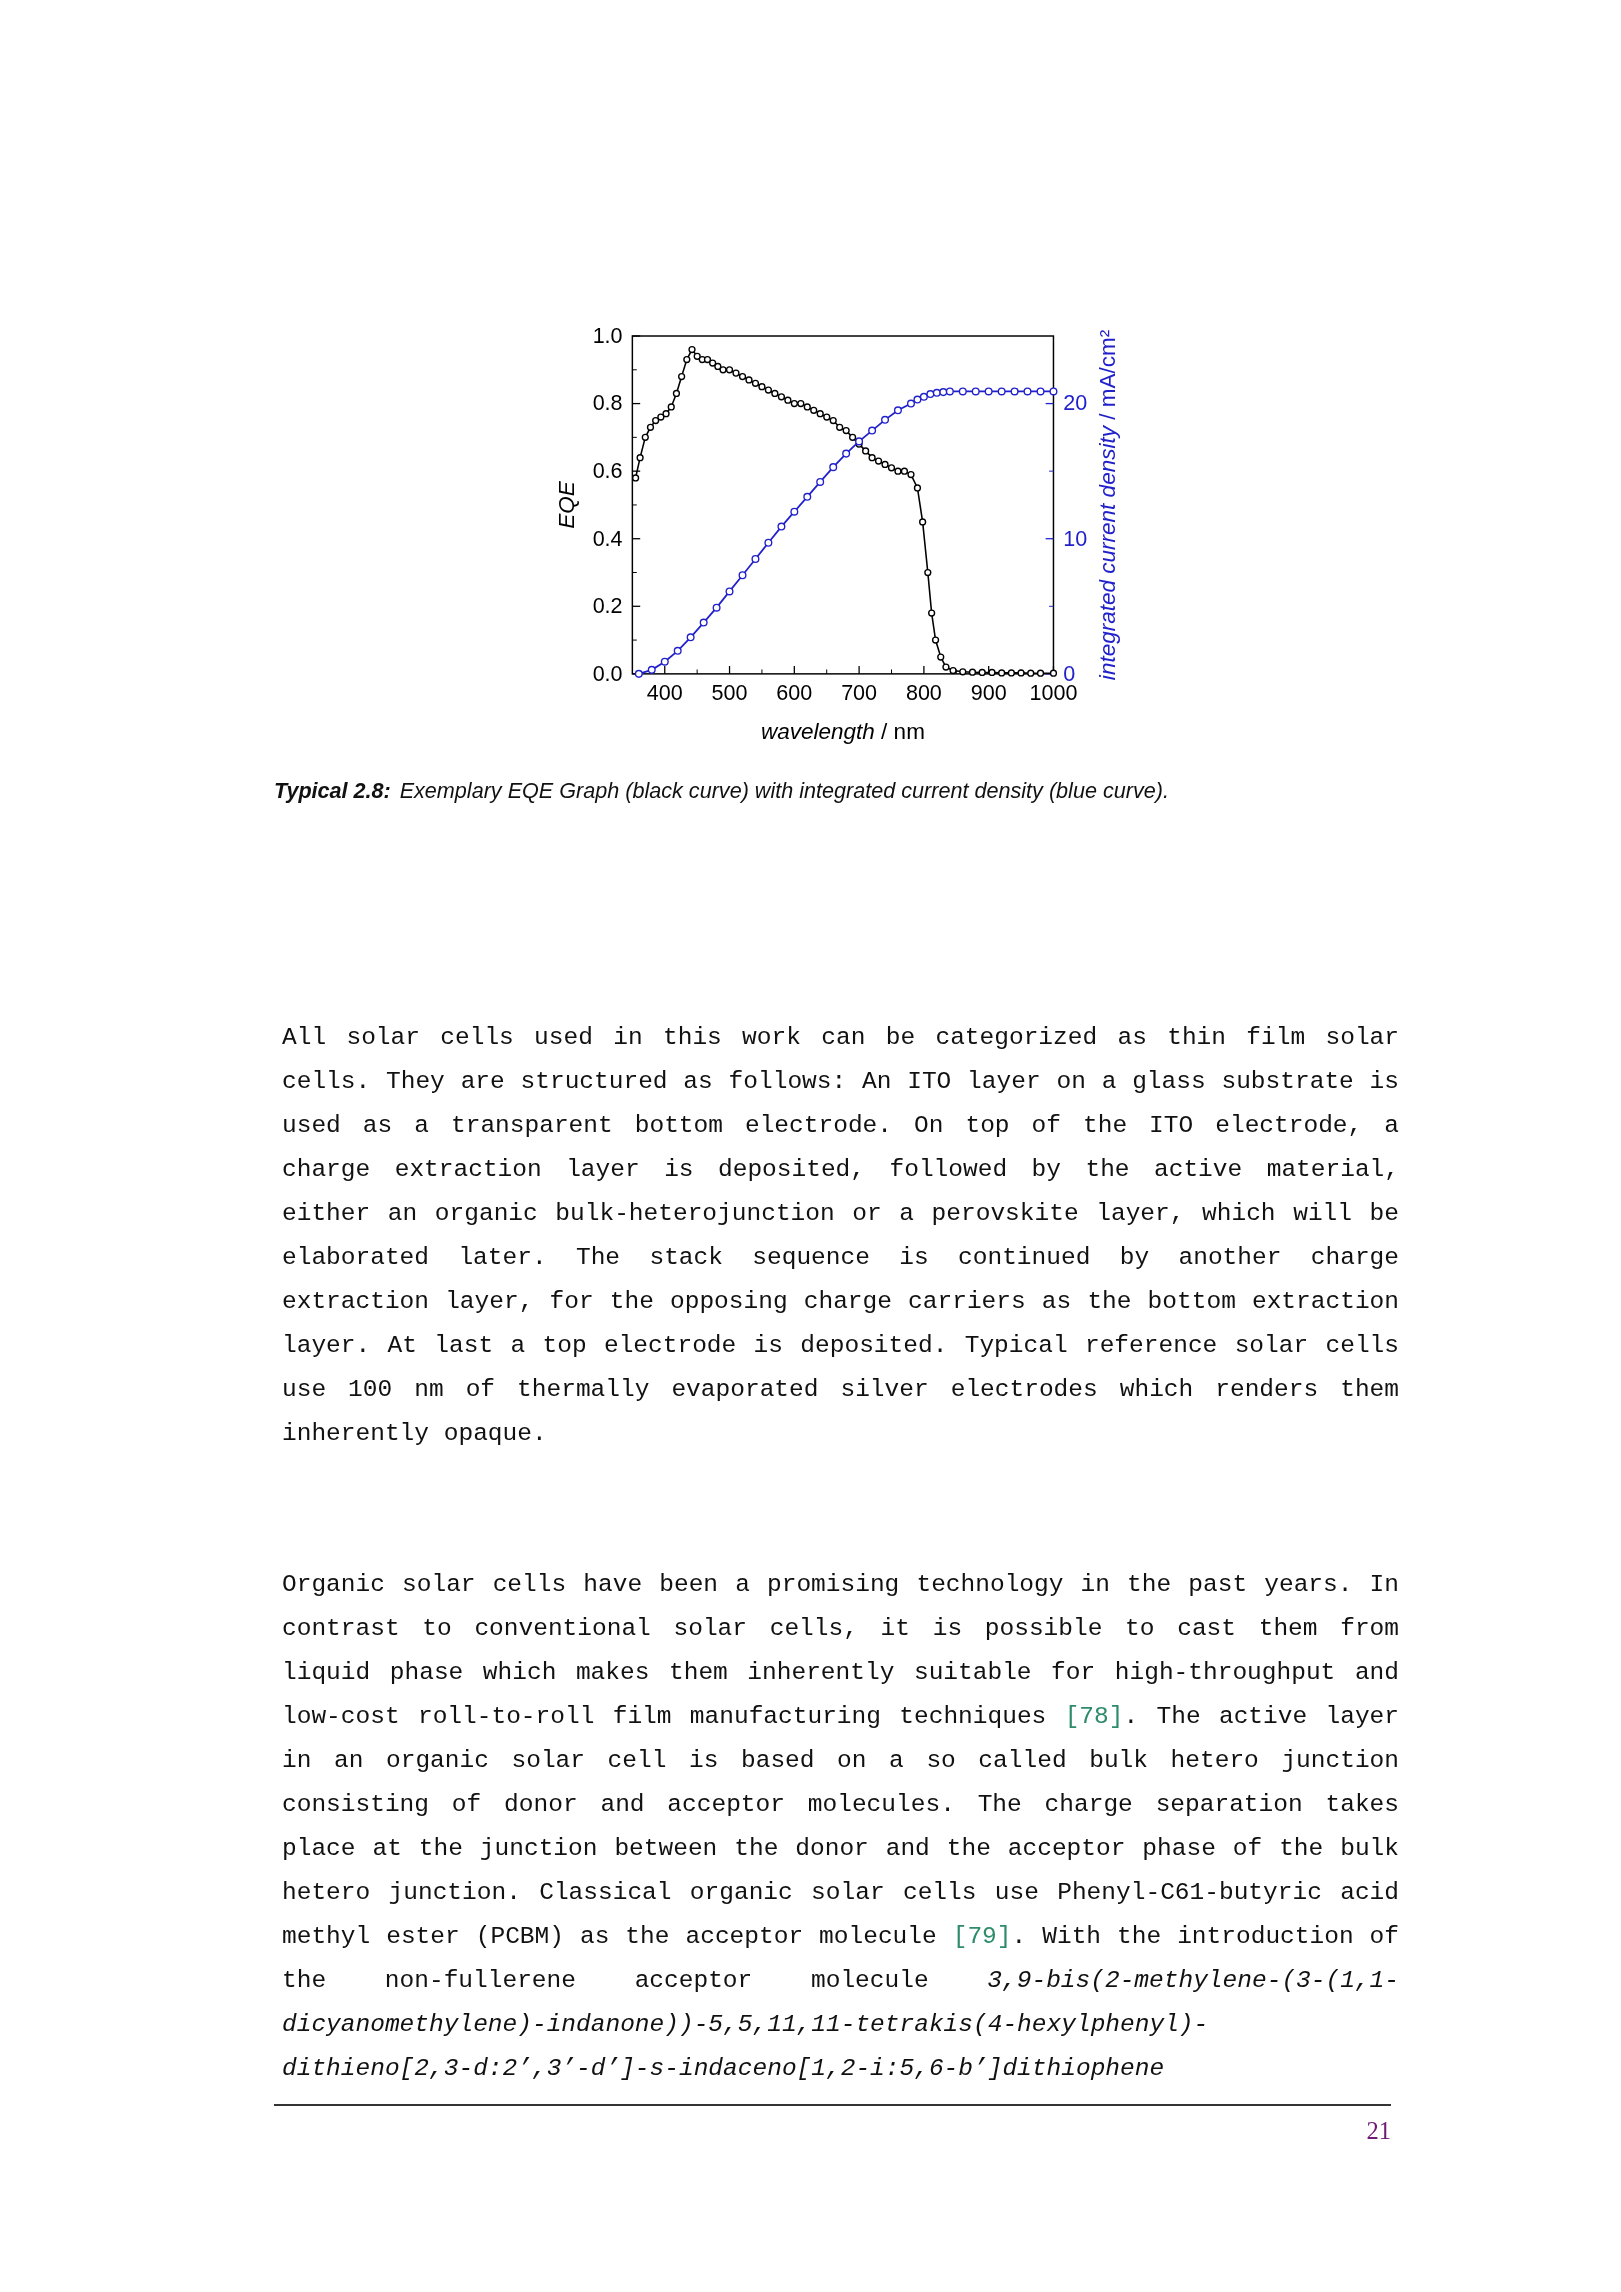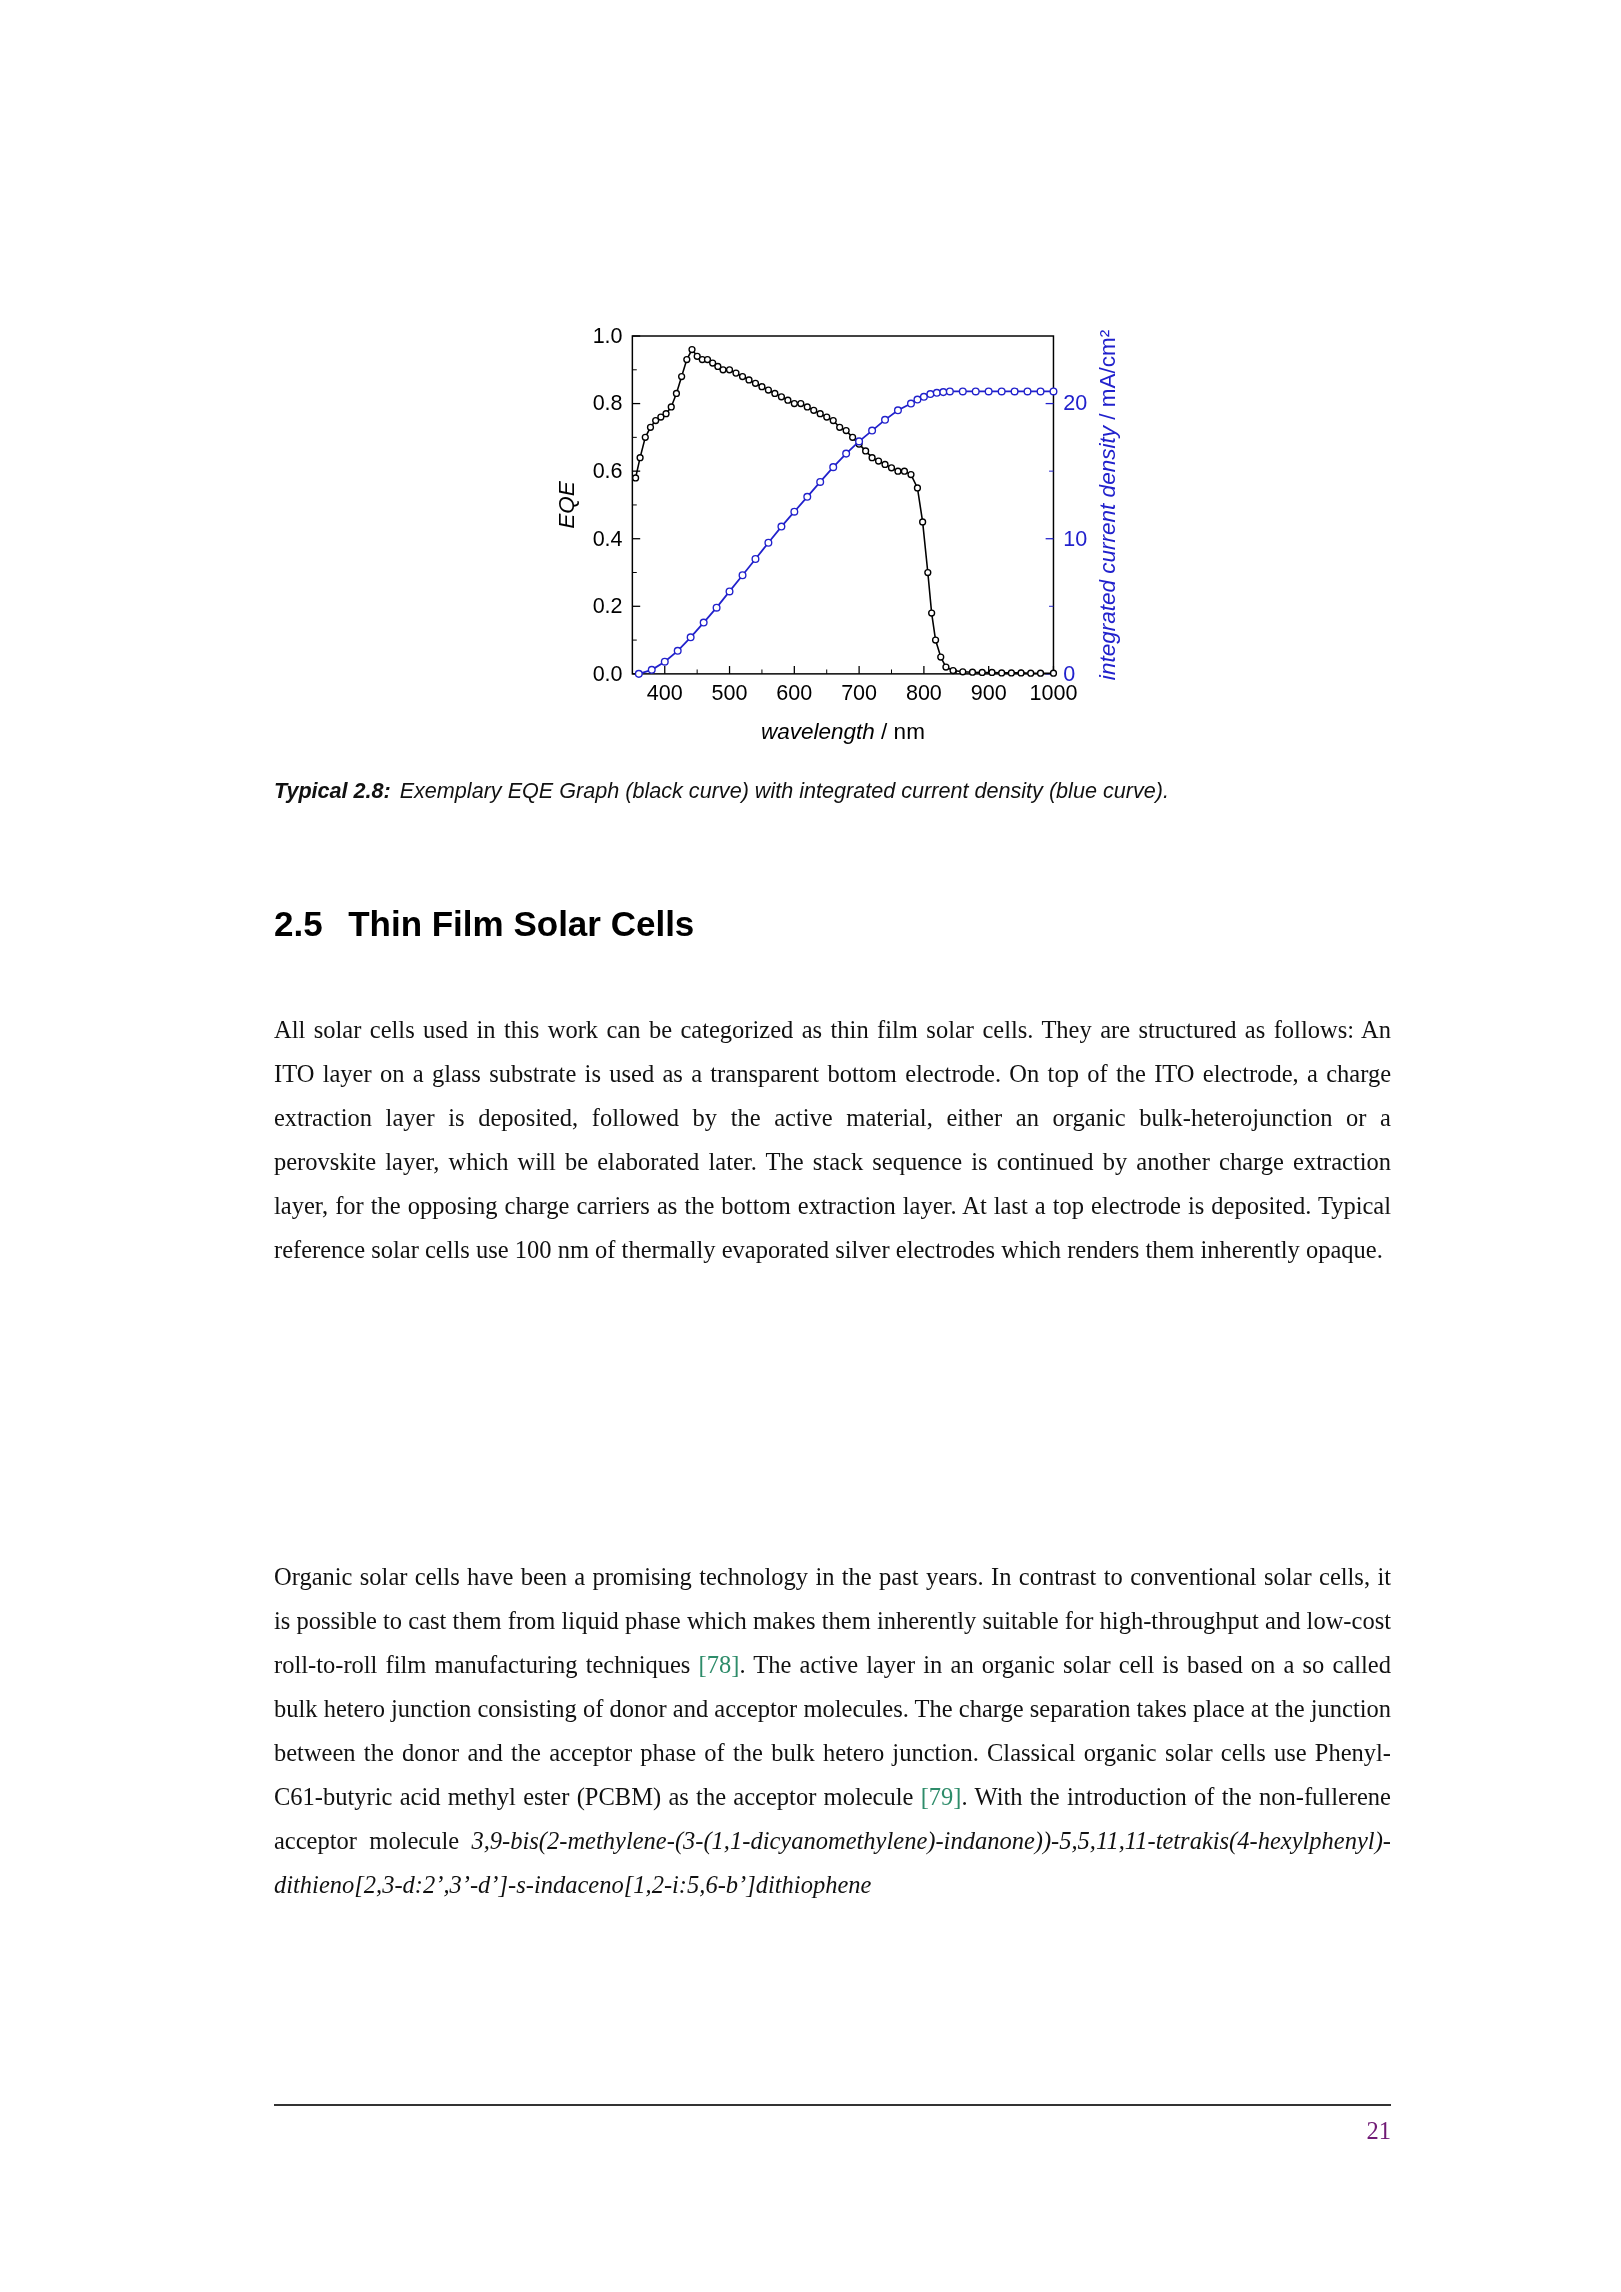--- a/index.html
+++ b/index.html
@@ -49,22 +49,22 @@
     font-family:"Liberation Sans",sans-serif;
     font-weight:600;
     font-size:27.4px;
     color:#000;
   }
   .subsection .sec-num{margin-right:19.6px;}
   .bodytext{
     position:absolute;
     left:274px;
     width:1117px;
-    margin:0;
-    font-family:Liberation Serif, serif;
+    margin:8px;
+    font-family:Liberation Mono, monospace;
     font-size:24.5px;
     line-height:44px;
     text-align:justify;
     color:#111;
   }
   .para1{top:1008px;}
   .para2{top:1555px;}
   .cite{color:var(--cite,#2e8c6a);}
   .chem{font-style:italic;}
   .footer-rule{
@@ -249,23 +249,20 @@
         <circle cx="508.5" cy="104.6" r="3.4" fill="#fff" stroke="#2121cc" stroke-width="1.4"></circle>
         <circle cx="521.8" cy="104.6" r="3.4" fill="#fff" stroke="#2121cc" stroke-width="1.4"></circle>
         <circle cx="535.0" cy="104.6" r="3.4" fill="#fff" stroke="#2121cc" stroke-width="1.4"></circle>
       </g>
     </svg>
 
   <div class="caption">
     <span class="cap-label">Typical 2.8:</span><span class="cap-text">Exemplary EQE Graph (black curve) with integrated current density (blue curve).</span>
   </div>
 
-  <h2 class="section">
-    <span class="sec-num">2.5</span><span class="sec-title">Thin Film Solar Cells</span>
-  </h2>
 
   <p class="bodytext para1">All solar cells used in this work can be categorized as thin film solar cells. They are structured as follows: An ITO layer on a glass substrate is used as a transparent bottom electrode. On top of the ITO electrode, a charge extraction layer is deposited, followed by the active material, either an organic bulk-heterojunction or a perovskite layer, which will be elaborated later. The stack sequence is continued by another charge extraction layer, for the opposing charge carriers as the bottom extraction layer. At last a top electrode is deposited. Typical reference solar cells use 100 nm of thermally evaporated silver electrodes which renders them inherently opaque.</p>
 
 
   <p class="bodytext para2"><span>Organic solar cells have been a promising technology in the past years. In contrast to conventional solar cells, it is possible to cast them from liquid phase which makes them inherently suitable for high-throughput and low-cost roll-to-roll film manufacturing techniques </span><span class="cite">[78]</span><span>. The active layer in an organic solar cell is based on a so called bulk hetero junction consisting of donor and acceptor molecules. The charge separation takes place at the junction between the donor and the acceptor phase of the bulk hetero junction. Classical organic solar cells use Phenyl-C61-butyric acid methyl ester (PCBM) as the acceptor molecule </span><span class="cite">[79]</span><span>. With the introduction of the non-fullerene acceptor molecule </span><span class="chem">3,9-bis(2-methylene-(3-(1,1-dicyanomethylene)-indanone))-5,5,11,11-tetrakis(4-hexylphenyl)-dithieno[2,3-d:2’,3’-d’]-s-indaceno[1,2-i:5,6-b’]dithiophene</span></p>
 
   <div class="footer-rule"></div>
   <div class="page-number">21</div>
 
 </div>

